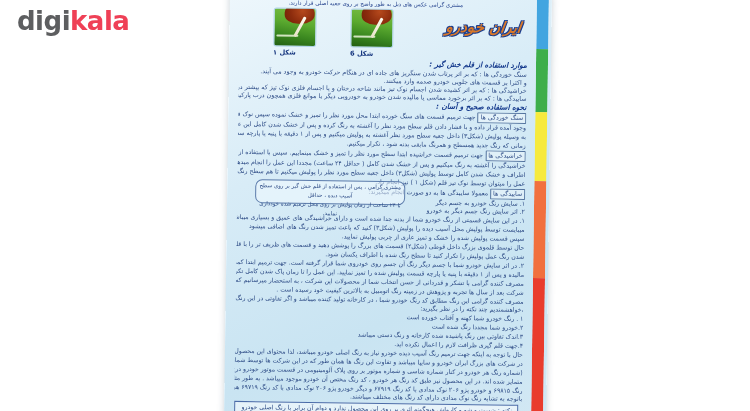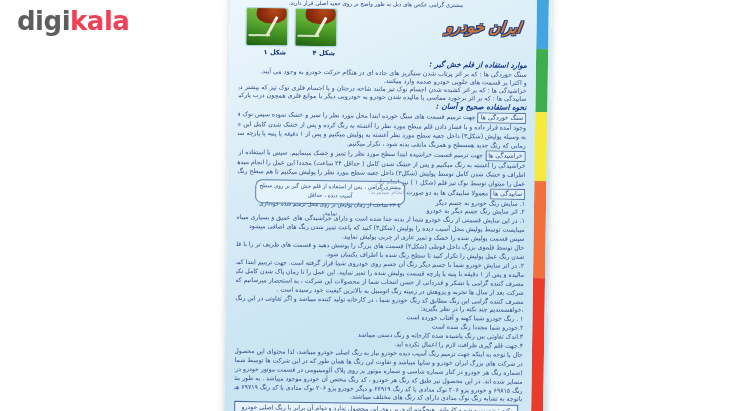--- a/index.html
+++ b/index.html
@@ -22,21 +22,21 @@
   
   .stripe{position:absolute;top:0;right:3px;width:12px;height:100%;overflow:hidden;}
   .stripe-seg{width:100%;}
 
   
   .top-note{position:absolute;top:8px;left:10px;right:40px;text-align:center;
             font-size:5.6px;color:#27458f;direction:rtl;}
 
   
   .figs-row{position:absolute;top:16px;left:16px;display:flex;gap:8px;direction:ltr;}
-  .fig{width:41px;text-align:right;}
+  .fig{width:41px;text-align:left;margin-left:28px;}
   .photo{position:relative;width:41px;height:37px;border-radius:3px;overflow:hidden;
          border:1px solid #aed3e8;
          background:linear-gradient(190deg,#7cbf45 0%,#5cab30 40%,#3b8820 70%,#225f12 100%);}
   .panel-line{position:absolute;left:2px;bottom:9px;width:22px;height:2px;
               background:rgba(235,245,220,0.85);border-radius:1px;}
   .hand{position:absolute;top:-5px;right:1px;width:30px;height:20px;border-radius:45%;
         background:radial-gradient(circle at 60% 35%,#b5491c 0%,#8c2c0d 55%,#6e1f06 100%);}
   .pen{position:absolute;top:7px;right:14px;width:3px;height:22px;border-radius:1px;
        background:linear-gradient(180deg,#fdfbef 0%,#e8e2c8 100%);transform:rotate(28deg);}
   .fig-label{margin-top:2px;font-size:6.6px;font-weight:bold;color:#15357e;direction:rtl;}
@@ -106,21 +106,21 @@
         </div>
 
 
 
         <div class="fig">
           <div class="photo">
             <div class="panel-line"></div>
             <div class="hand"></div>
             <div class="pen"></div>
           </div>
-          <div class="fig-label">شکل ۴</div>
+          <div class="fig-label">شکل 6</div>
         </div>
       </div>
 
     <div class="ik-logo">ایران خودرو</div>
 
     <div class="body-text">
       <div class="heading">موارد استفاده از قلم خش گیر :</div>
 
       <div>
 

